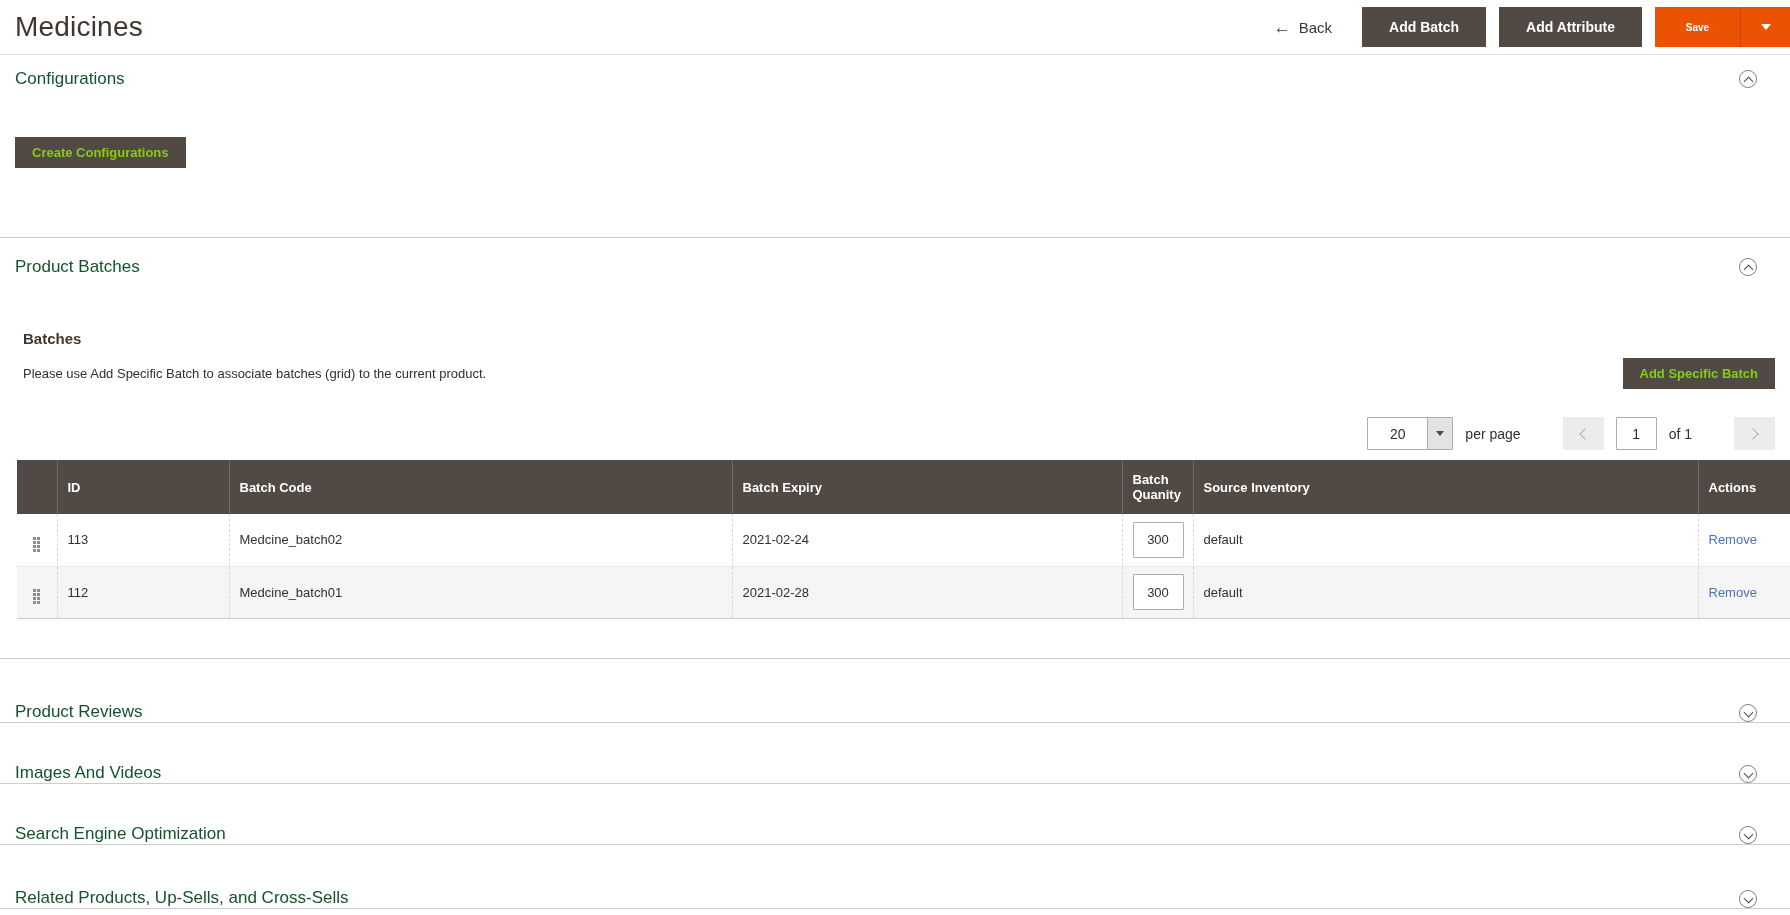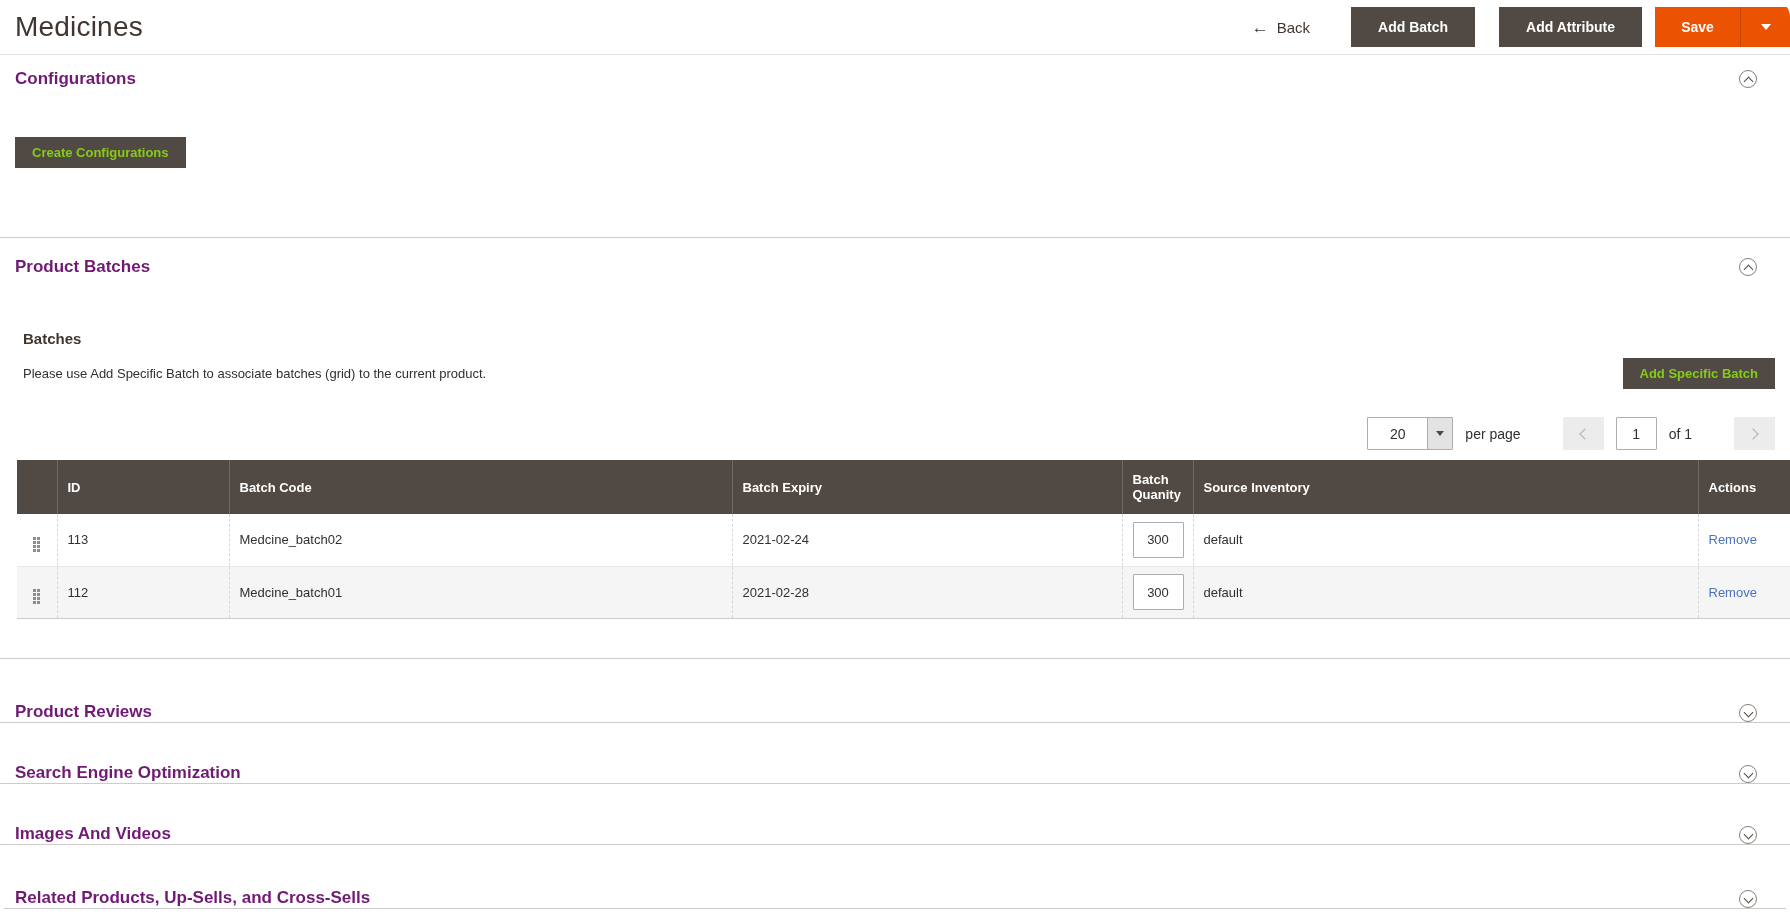--- a/index.html
+++ b/index.html
@@ -1,35 +1,35 @@
 <!DOCTYPE html>
 <html><head>
 <meta charset="utf-8">
 <style>
   * { margin:0; padding:0; box-sizing:border-box; }
   html,body { background:#fff; }
   body { font-family:"Liberation Sans","DejaVu Sans",sans-serif; color:#303030; }
-  .page { position:relative; width:1790px; height:915px; background:#fff; overflow:hidden;border-radius:17px; }
+  .page { position:relative; width:1790px; height:915px; background:#fff; overflow:hidden; }
 
   
   .topbar { height:55px; border-bottom:1px solid #e3e3e3; display:flex; align-items:center; padding:0 0 0 15px; }
   .page-title { font-size:28px; font-weight:400; color:#41362f; letter-spacing:.2px; }
   .topbar-actions { margin-left:auto; display:flex; align-items:center; }
   .back-link { display:flex; align-items:center; gap:8px; font-size:15px; color:#41362f; text-decoration:none; cursor:pointer; margin-right:30px; }
   .back-arrow { font-size:17px; line-height:1; color:#41362f; }
-  .btn-dark { background:#514943; color:#fff; border:1px solid #514943; font-weight:700; font-size:14px; height:40px; padding:0 26px; cursor:pointer; font-family:inherit;margin-left:11px; }
+  .btn-dark { background:#514943; color:#fff; border:1px solid #514943; font-weight:700; font-size:14px; height:40px; padding:0 26px; cursor:pointer; font-family:inherit; }
   .topbar-actions .btn-dark { margin-right:13px; }
   .save-split { display:flex; height:40px; }
-  .save-main { background:#eb5202; color:#fff; border:none; font-weight:700; font-size:14px; width:85px; height:40px; cursor:pointer; font-family:inherit; }
+  .save-main { background:#eb5202; color:#fff; border:none; font-weight:700; font-size:10px; width:85px; height:40px; cursor:pointer; font-family:inherit; }
   .save-arrow-btn { background:#eb5202; border:none; border-left:1px solid #c74502; width:50px; height:40px; cursor:pointer; display:flex; align-items:center; justify-content:center; }
   .tri-down-white { width:0; height:0; border-left:5px solid transparent; border-right:5px solid transparent; border-top:6px solid #fff; }
 
   
   .panel-head { display:flex; align-items:center; justify-content:space-between; padding:0 33px 0 15px; }
-  .sec-title { font-size:17px; font-weight:700; color:#701a75; }
+  .sec-title { font-size:17px; font-weight:400; color:#14532d; }
   .ci { width:18px; height:18px; border:1px solid #85807b; border-radius:50%; display:inline-block; position:relative; cursor:pointer; background:#fff; flex:none; }
   .ci::after { content:""; position:absolute; width:6px; height:6px; border-top:1px solid #514943; border-left:1px solid #514943; left:5px; }
   .ci.up::after { transform:rotate(45deg); top:7px; }
   .ci.down::after { transform:rotate(225deg); top:4px; }
 
   .panel-config { height:183px; border-bottom:1px solid #ccc; padding-top:14px; }
   .config-body { display:flex; justify-content:space-between; align-items:flex-start; padding:0 15px; margin-top:48px; }
   .desc-text { font-size:13px; line-height:17px; color:#303030; max-width:1060px; }
   .btn-dark-sm { background:#514943; color:#84cc16; border:1px solid #514943; font-weight:700; font-size:13px; height:31px; padding:0 16px; cursor:pointer; font-family:inherit; flex:none; }
 
@@ -202,25 +202,25 @@
         </tr>
       </tbody>
     </table>
   </section>
 
   <section class="row-collapsed h64">
     <h2 class="sec-title">Product Reviews</h2>
     <span class="ci down"></span>
   </section>
   <section class="row-collapsed h61">
+    <h2 class="sec-title">Images And Videos</h2>
+    <span class="ci down"></span>
+  </section>
+  <section class="row-collapsed h61">
     <h2 class="sec-title">Search Engine Optimization</h2>
-    <span class="ci down"></span>
-  </section>
-  <section class="row-collapsed h61">
-    <h2 class="sec-title">Images And Videos</h2>
     <span class="ci down"></span>
   </section>
   <section class="row-collapsed h64">
     <h2 class="sec-title">Related Products, Up-Sells, and Cross-Sells</h2>
     <span class="ci down"></span>
   </section>
 
 </div>
 
 </body></html>

